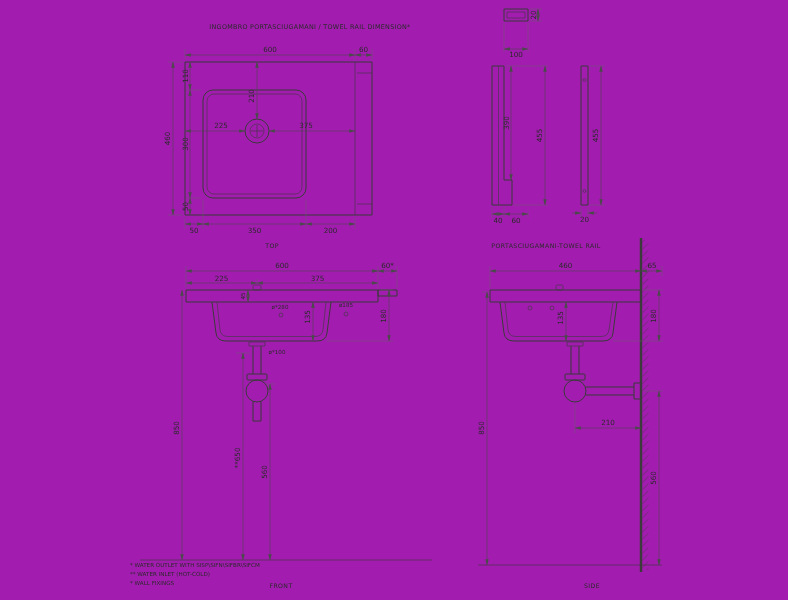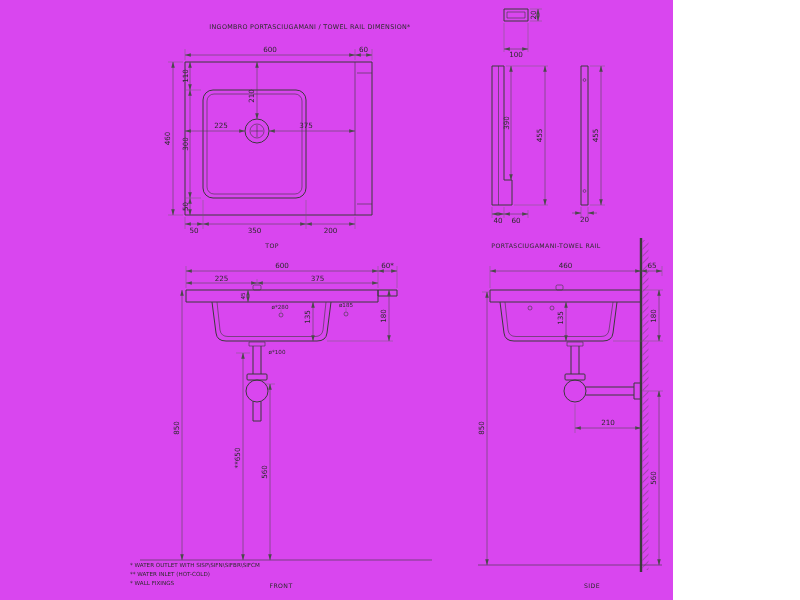--- a/index.html
+++ b/index.html
@@ -1,16 +1,16 @@
 <!DOCTYPE html>
 <html><head>
 <meta charset="utf-8">
 <style>
   html,body{margin:0;padding:0;background:#ffffff;}
-  .stage{width:673px;height:600px;background:#d946ef;overflow:hidden;}
+  .stage{width:788px;height:600px;background:#a21caf;overflow:hidden;}
   svg{display:block;}
   svg text{font-family:"DejaVu Sans",sans-serif;font-size:7.2px;fill:#2b2b2b;}
   .mid{text-anchor:middle;}
   .t-sm{font-size:5.6px;}
   .t-lbl{font-size:6.2px;letter-spacing:0.4px;}
   .t-title{font-size:6.4px;letter-spacing:0.3px;}
   .ol{fill:none;stroke:#3b3b3b;stroke-width:1;stroke-linejoin:round;}
   .ol2{fill:none;stroke:#3b3b3b;stroke-width:0.6;stroke-linejoin:round;}
   .dim{fill:none;stroke:#4a4a4a;stroke-width:0.55;}
   .ext{fill:none;stroke:#6a6a6a;stroke-width:0.45;}

